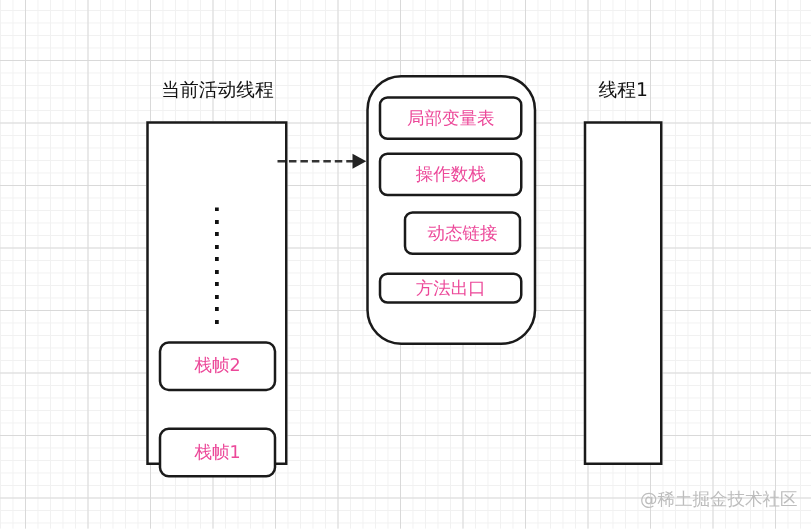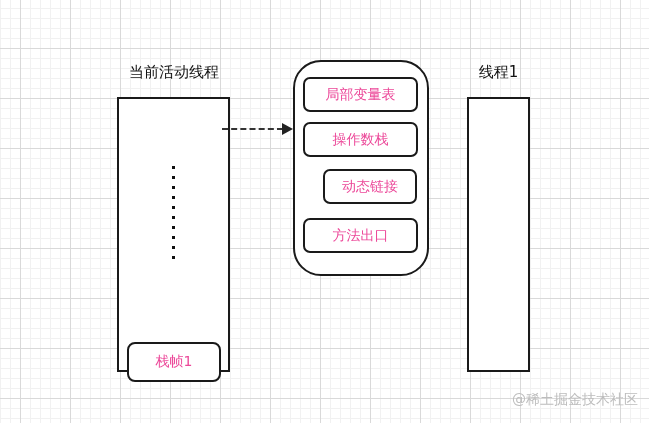--- a/index.html
+++ b/index.html
@@ -89,35 +89,36 @@
 
 <div class="canvas">
 
   <div class="node-title" style="left:118px; top:62px; width:112px;">当前活动线程</div>
 
   <div class="rect" style="left:117px; top:97px; width:113px; height:275px;"></div>
 
 
   <div class="dotted-line" style="left:172px; top:166px; height:94px;"></div>
 
+  <div class="small-box" style="left:127px; top:273px; width:94px; height:40px;">栈帧2</div>
 
   <div class="small-box" style="left:127px; top:322px; width:94px; height:40px;margin-top:20px;">栈帧1</div>
 
   <div class="dashed-arrow-line" style="left:222px; top:128px; width:61px;"></div>
   <div class="arrowhead" style="left:282px; top:123px;"></div>
 
   <div class="container-rounded" style="left:293px; top:60px; width:136px; height:216px;"></div>
 
   <div class="small-box" style="left:303px; top:77px; width:115px; height:35px; border-radius:7px;">局部变量表</div>
 
   <div class="small-box" style="left:303px; top:122px; width:115px; height:35px; border-radius:7px;">操作数栈</div>
 
   <div class="small-box" style="left:303px; top:169px; width:94px; height:35px; border-radius:7px;margin-left:20px;">动态链接</div>
 
-  <div class="small-box" style="left:303px; top:218px; width:115px; height:35px; border-radius:7px;">方法出口</div>
+  <div class="small-box" style="left:303px; top:218px; width:115px; height:25px; border-radius:7px;">方法出口</div>
 
   <div class="node-title" style="left:467px; top:62px; width:63px;">线程1</div>
 
   <div class="rect" style="left:467px; top:97px; width:63px; height:275px;"></div>
 
   <div class="watermark" style="right:11px; top:391px;">@稀土掘金技术社区</div>
 
 </div>
 
 </body></html>

